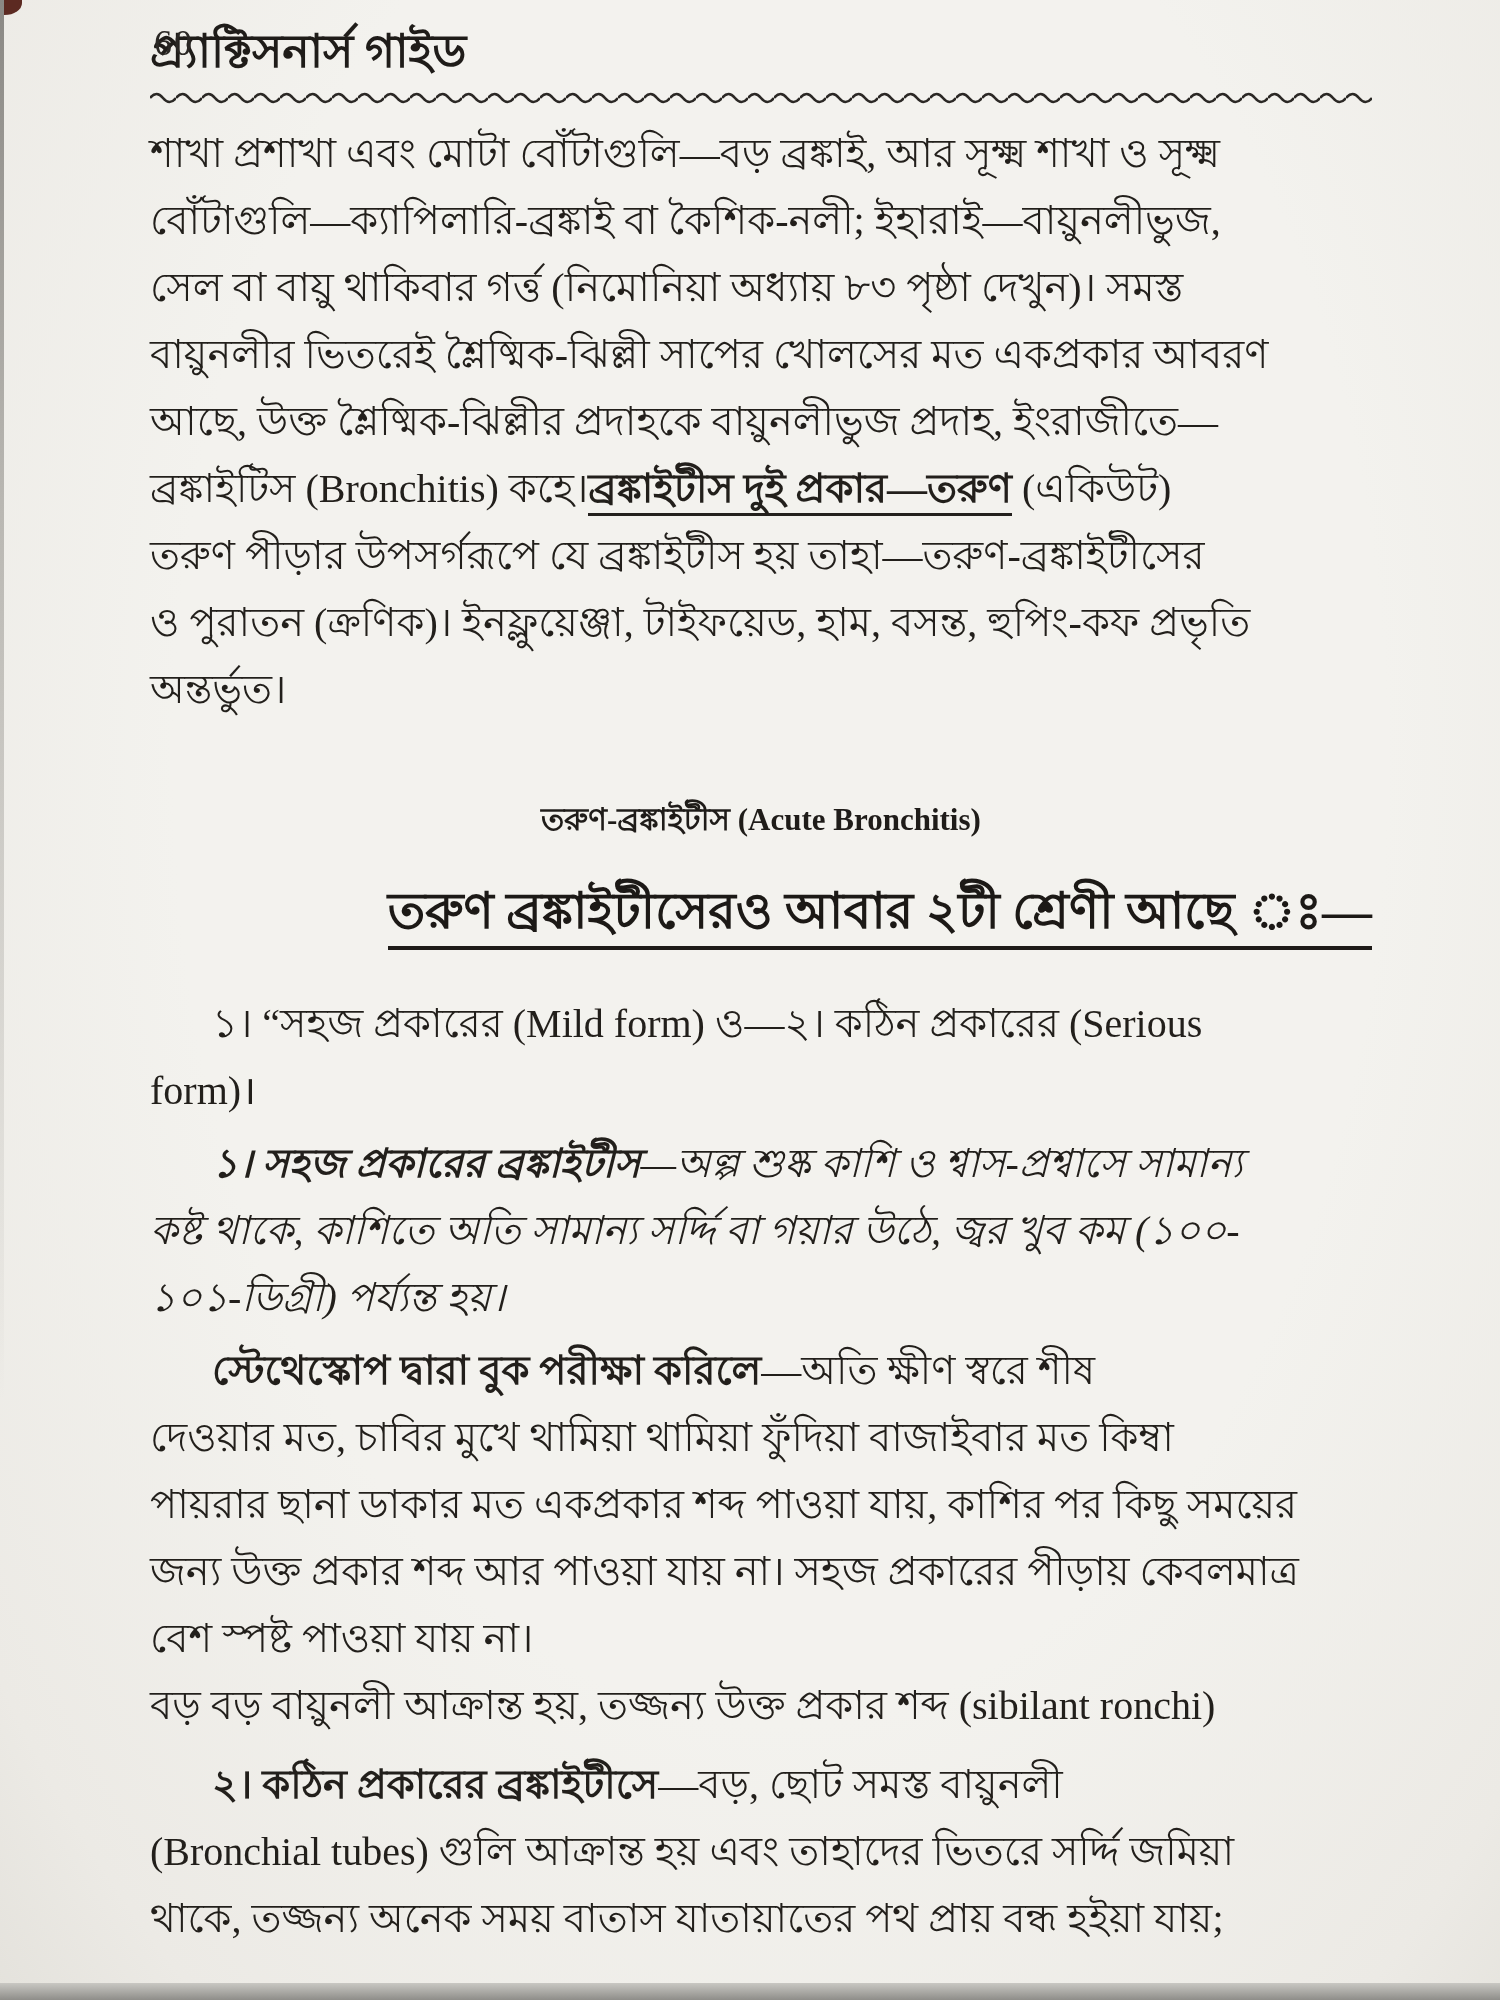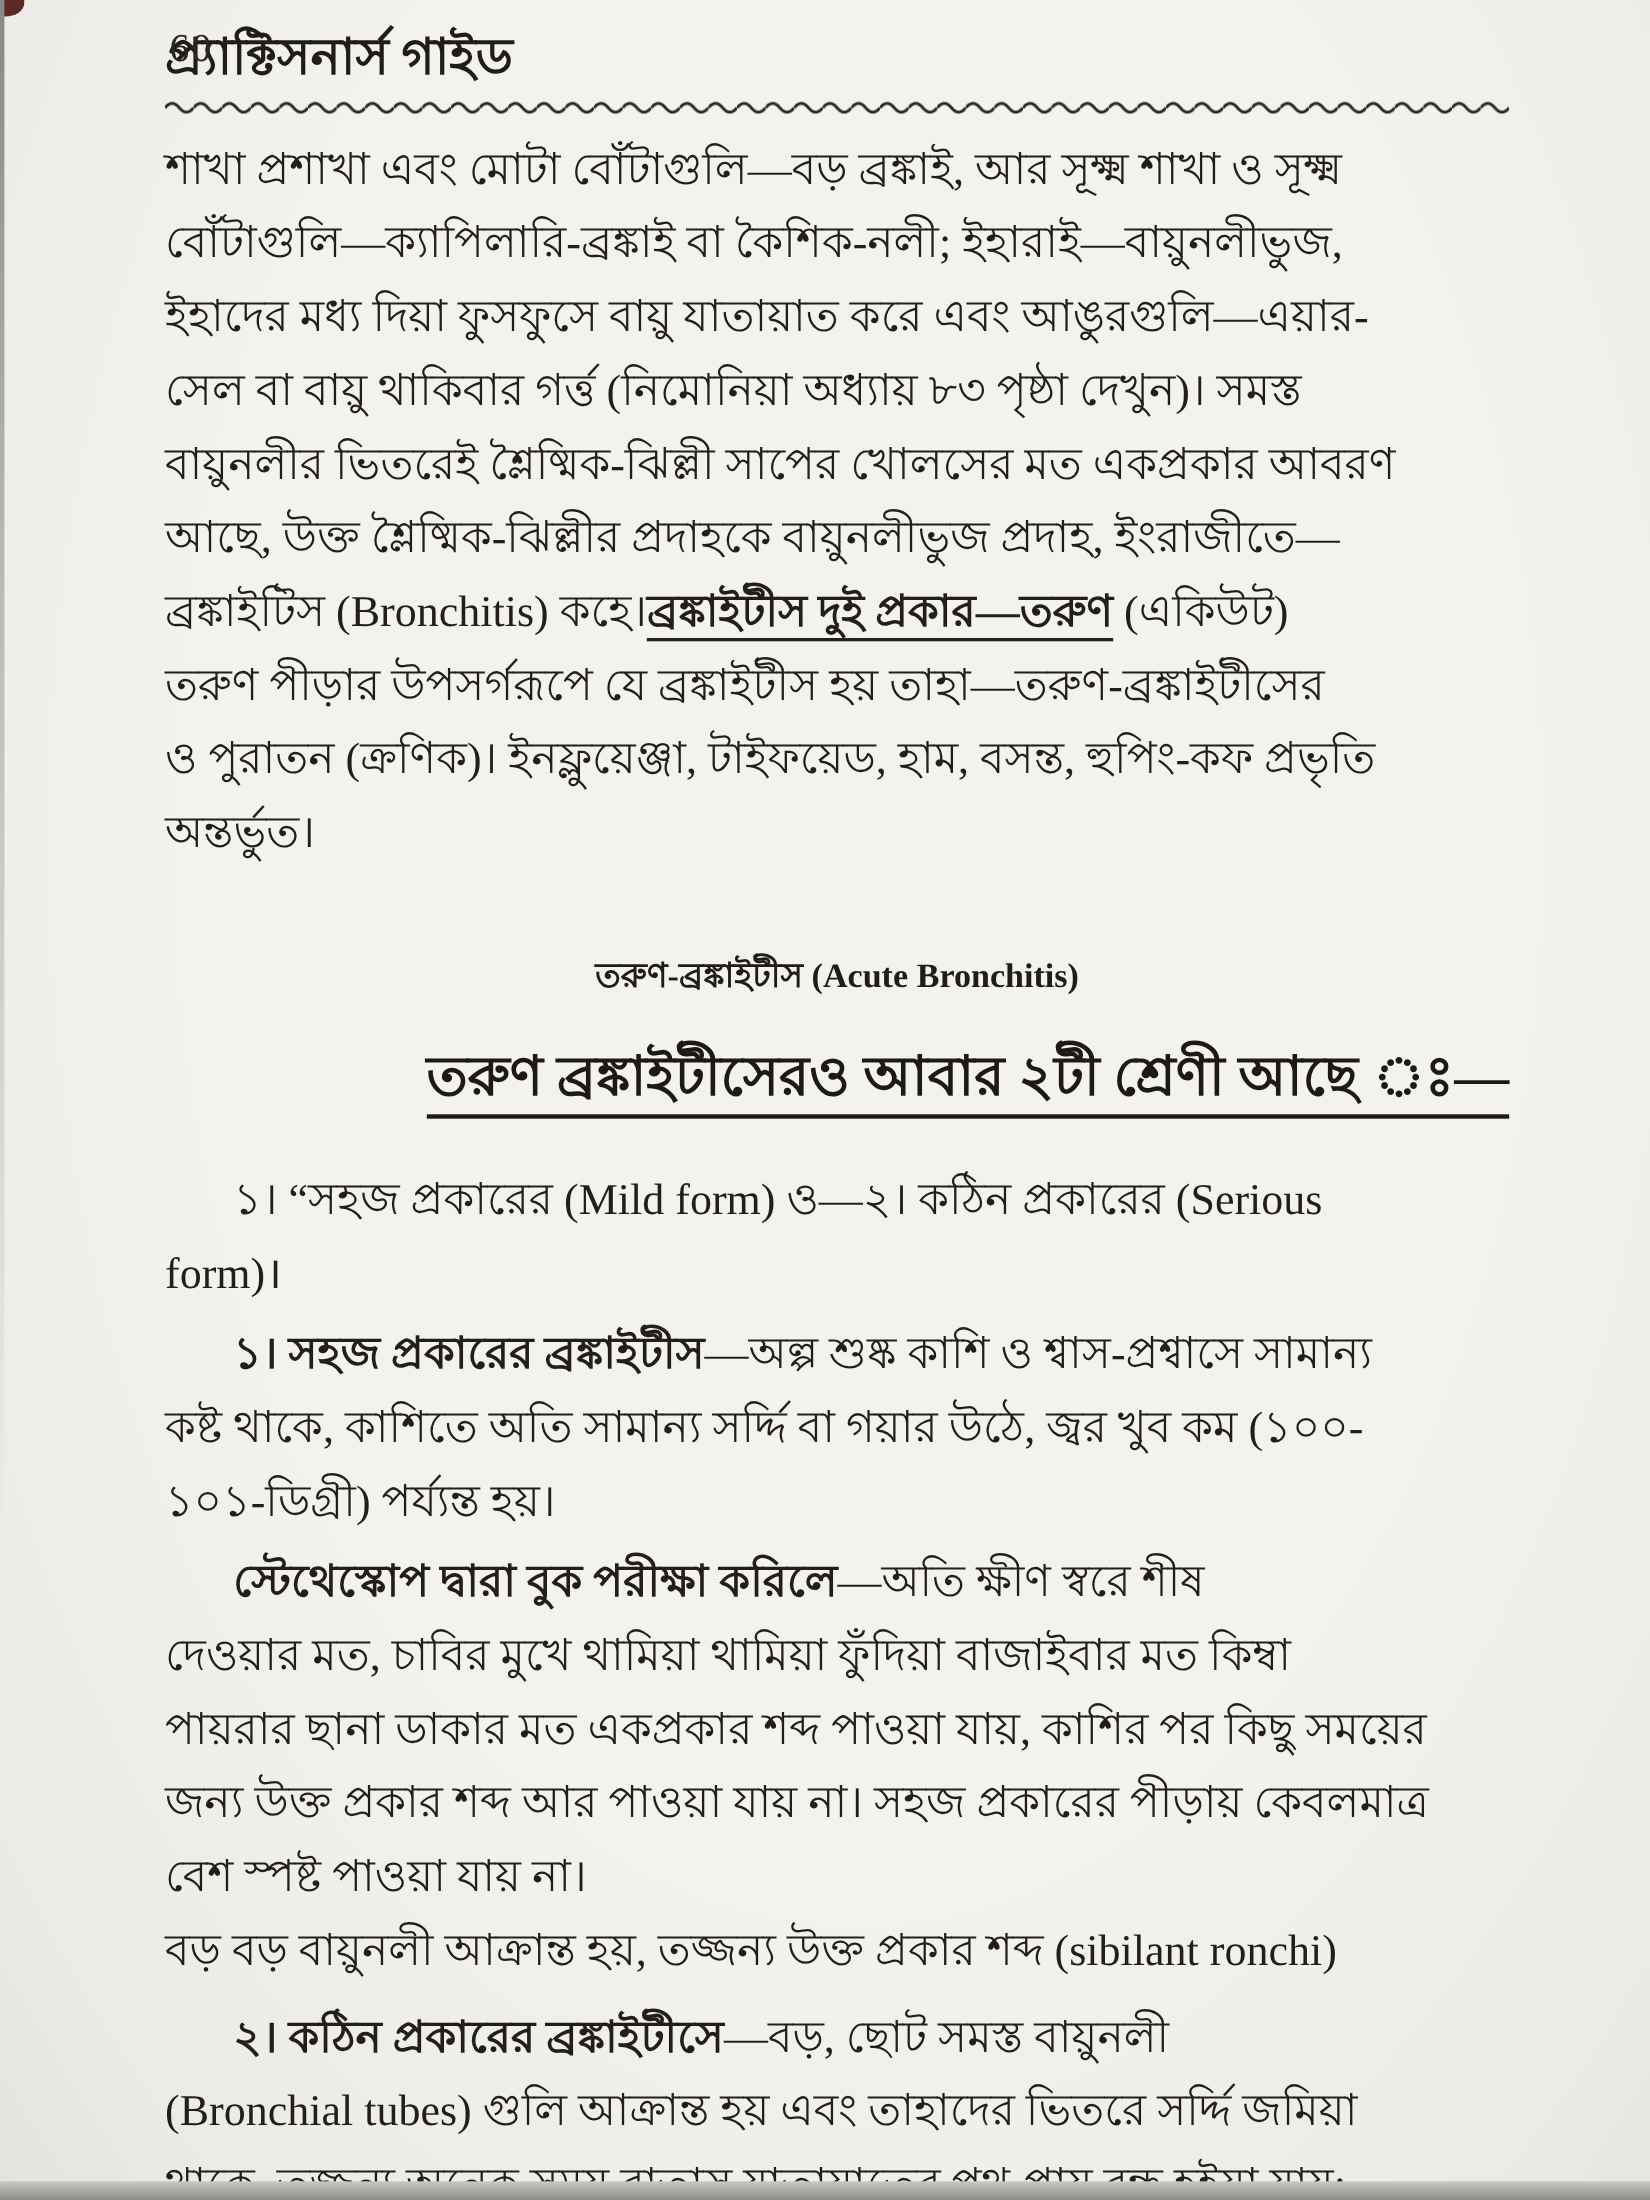--- a/index.html
+++ b/index.html
@@ -47,21 +47,21 @@
   .h1{
     text-align:center;font-size:31px;font-weight:bold;
     margin-top:72px;color:#1f1c19;
   }
   .h2{
     text-align:right;font-size:50px;font-weight:bold;
     margin-top:26px;color:#1c1916;
   }
   .u2{border-bottom:4px solid #1e1b18;padding-bottom:7px;}
   .p2{margin-top:34px;}
-  .p3{margin-top:6px;}
+  .p3{margin-top:6px;font-style:italic;}
   .p4{margin-top:6px;}
   .p5{margin-top:12px;}
 </style>
 </head>
 <body>
 
 <div class="page">
   <div class="corner-mark"></div>
   <div class="edge-left"></div>
 
@@ -77,21 +77,20 @@
         <pattern id="wv" width="26" height="16" patternUnits="userSpaceOnUse">
           <path d="M0 10 Q 6.5 2 13 10 T 26 10" fill="none" stroke="#2b2825" stroke-width="2.6"></path>
         </pattern>
       </defs>
       <rect width="1222" height="16" fill="url(#wv)"></rect>
     </svg>
 
     <div class="bodytext p1">
       <div class="ln">শাখা প্রশাখা এবং মোটা বোঁটাগুলি—বড় ব্রঙ্কাই, আর সূক্ষ্ম শাখা ও সূক্ষ্ম</div>
       <div class="ln">বোঁটাগুলি—ক্যাপিলারি-ব্রঙ্কাই বা কৈশিক-নলী; ইহারাই—বায়ুনলীভুজ,</div>
-      <div class="ln">ইহাদের মধ্য দিয়া ফুসফুসে বায়ু যাতায়াত করে এবং আঙুরগুলি—এয়ার-</div>
       <div class="ln">সেল বা বায়ু থাকিবার গর্ত্ত (নিমোনিয়া অধ্যায় ৮৩ পৃষ্ঠা দেখুন)। সমস্ত</div>
       <div class="ln">বায়ুনলীর ভিতরেই শ্লৈষ্মিক-ঝিল্লী সাপের খোলসের মত একপ্রকার আবরণ</div>
       <div class="ln">আছে, উক্ত শ্লৈষ্মিক-ঝিল্লীর প্রদাহকে বায়ুনলীভুজ প্রদাহ, ইংরাজীতে—</div>
       <div class="ln"><span>ব্রঙ্কাইটিস (Bronchitis) কহে।</span><span class="b u">ব্রঙ্কাইটীস দুই প্রকার—তরুণ</span><span> (একিউট)</span></div>
       <div class="ln">তরুণ পীড়ার উপসর্গরূপে যে ব্রঙ্কাইটীস হয় তাহা—তরুণ-ব্রঙ্কাইটীসের</div>
       <div class="ln">ও পুরাতন (ক্রণিক)। ইনফ্লুয়েঞ্জা, টাইফয়েড, হাম, বসন্ত, হুপিং-কফ প্রভৃতি</div>
       <div class="ln">অন্তর্ভুত।</div>
     </div>
 
     <div class="h1">তরুণ-ব্রঙ্কাইটীস (Acute Bronchitis)</div>

